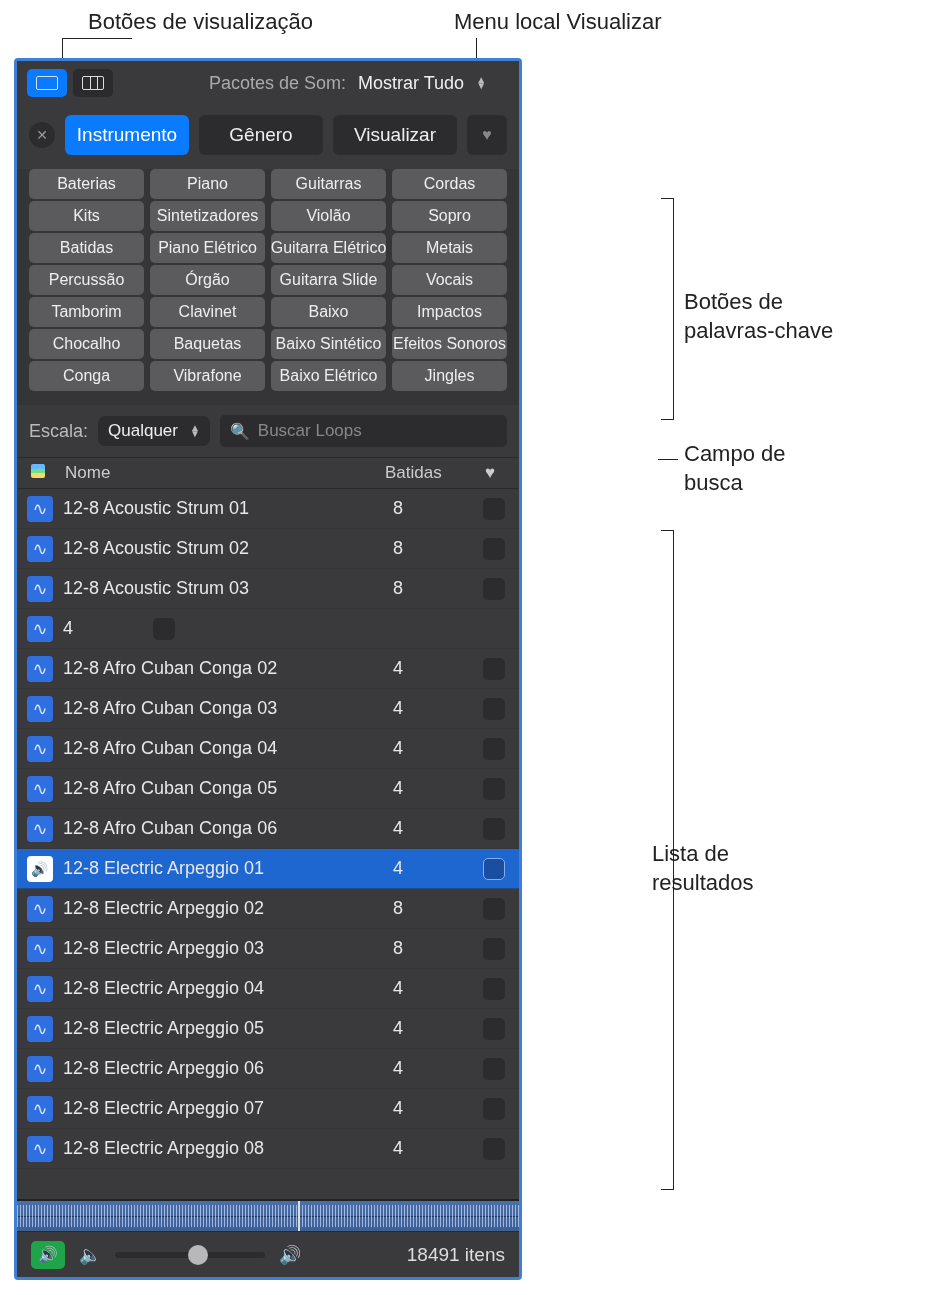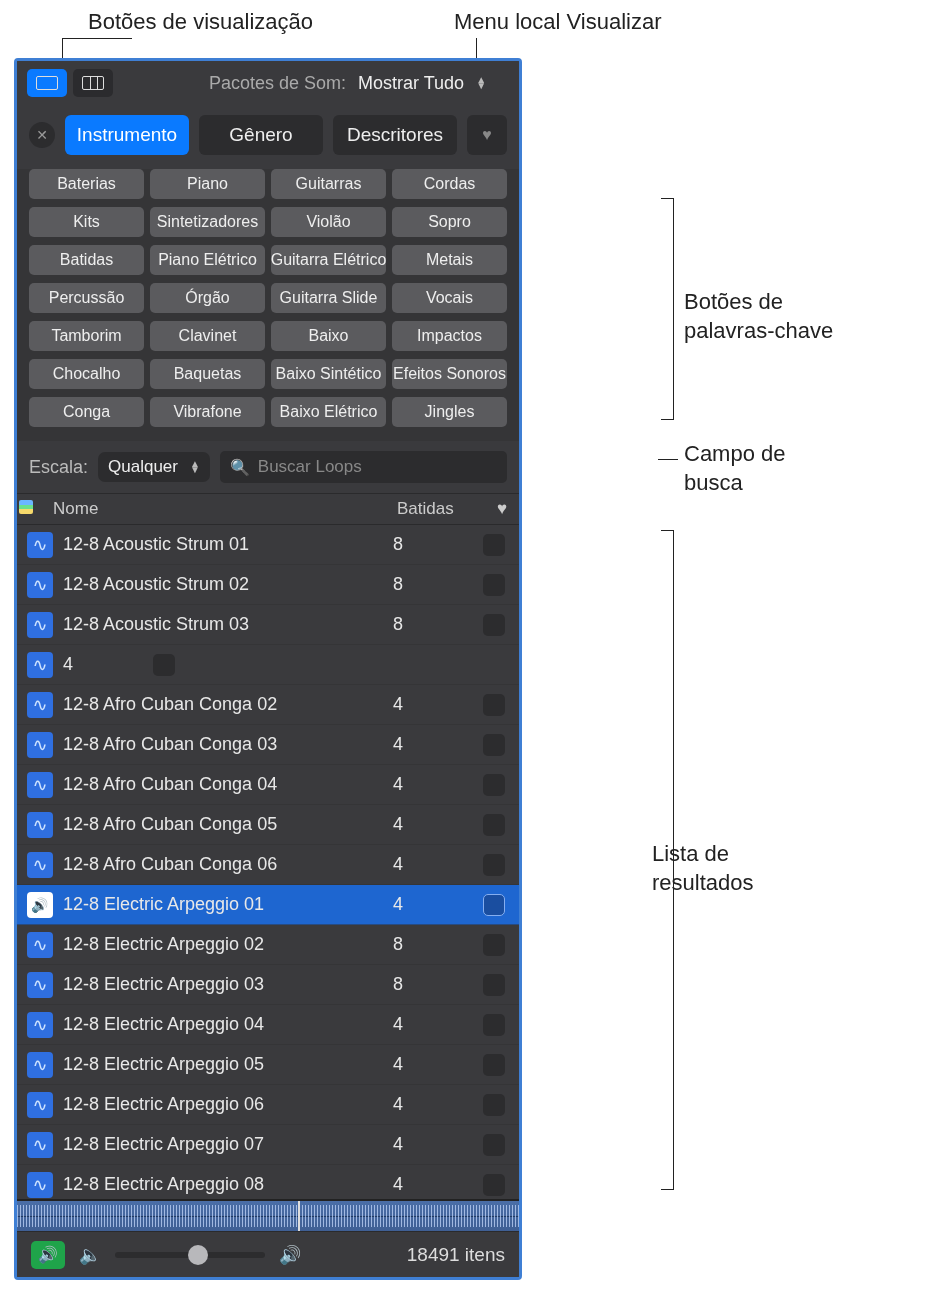--- a/index.html
+++ b/index.html
@@ -75,21 +75,21 @@
   }
   .seg-tab {
     flex:1; height:40px; background:#2c2c2e; color:#eee; border-radius:6px; font-size:19px; display:flex;align-items:center;justify-content:center;cursor:pointer;
   }
   .seg-tab.active { background:#0a7aff; color:#fff; }
   .heart-btn {
     width:40px;height:40px;background:#2c2c2e;border-radius:6px;display:flex;align-items:center;justify-content:center;color:#888;cursor:pointer;
   }
   .keyword-grid {
     display:grid; grid-template-columns: repeat(4, 1fr);
-    gap:8px 6px; padding: 0 12px 14px;
+    gap:2px 6px; padding: 0 12px 14px;
     background:#353537;
   }
   .kw-btn {
     height:30px; background:#5b5b5e; color:#eee; border-radius:5px; font-size:16px;display:flex;align-items:center;justify-content:center;cursor:pointer;
     overflow:hidden; white-space:nowrap;
   }
   .scale-row {
     display:flex; align-items:center; gap:10px; padding:10px 12px; background:#3a3a3d;
   }
   .scale-label { color:#bbb; font-size:18px; }
@@ -98,21 +98,21 @@
   }
   .search-box {
     flex:1; height:32px; background:#2c2c2e; border-radius:5px; display:flex; align-items:center; padding:0 10px; color:#888;
   }
   .search-box input {
     flex:1; background:transparent; border:none; outline:none; color:#ddd; font-size:17px;
   }
   .search-box input::placeholder { color:#888; }
   .mag { margin-right:8px; font-size:16px; }
   .list-header {
-    display:flex; align-items:center; height:32px; padding:0 2px; background:#3a3a3d; border-top:1px solid #2a2a2c; border-bottom:1px solid #2a2a2c;
+    display:flex; align-items:center; height:32px; padding:0 14px; background:#3a3a3d; border-top:1px solid #2a2a2c; border-bottom:1px solid #2a2a2c;
     color:#ccc; font-size:17px;
   }
   .col-icon { width:28px; }
   .col-name { flex:1; padding-left:6px; }
   .col-beats { width:90px; text-align:left; }
   .col-fav { width:30px; display:flex; justify-content:center; }
   .loop-color { width:14px; height:14px; border-radius:2px; background:linear-gradient(#6bb6ff 0 33%, #6be08a 33% 66%, #f6d96b 66% 100%); display:inline-block; }
   .list {
     flex:1; overflow-y:auto; background:#3a3a3d;
   }
@@ -201,21 +201,21 @@
       </div>
     <span class="packs-label">Pacotes de Som:</span>
     <span class="packs-value">Mostrar Tudo</span>
     <span class="popup-arrows">▲<br>▼</span>
   </div>
 
   <div class="tab-row">
     <div class="close-circle">✕</div>
     <div class="seg-tab active">Instrumento</div>
     <div class="seg-tab">Gênero</div>
-    <div class="seg-tab">Descritores</div>
+    <div class="seg-tab">Visualizar</div>
     <div class="heart-btn">♥</div>
   </div>
 
   <div class="keyword-grid" id="kwgrid">
       <div class="kw-btn">Baterias</div>
       <div class="kw-btn">Piano</div>
       <div class="kw-btn">Guitarras</div>
       <div class="kw-btn">Cordas</div>
       <div class="kw-btn">Kits</div>
       <div class="kw-btn">Sintetizadores</div>

